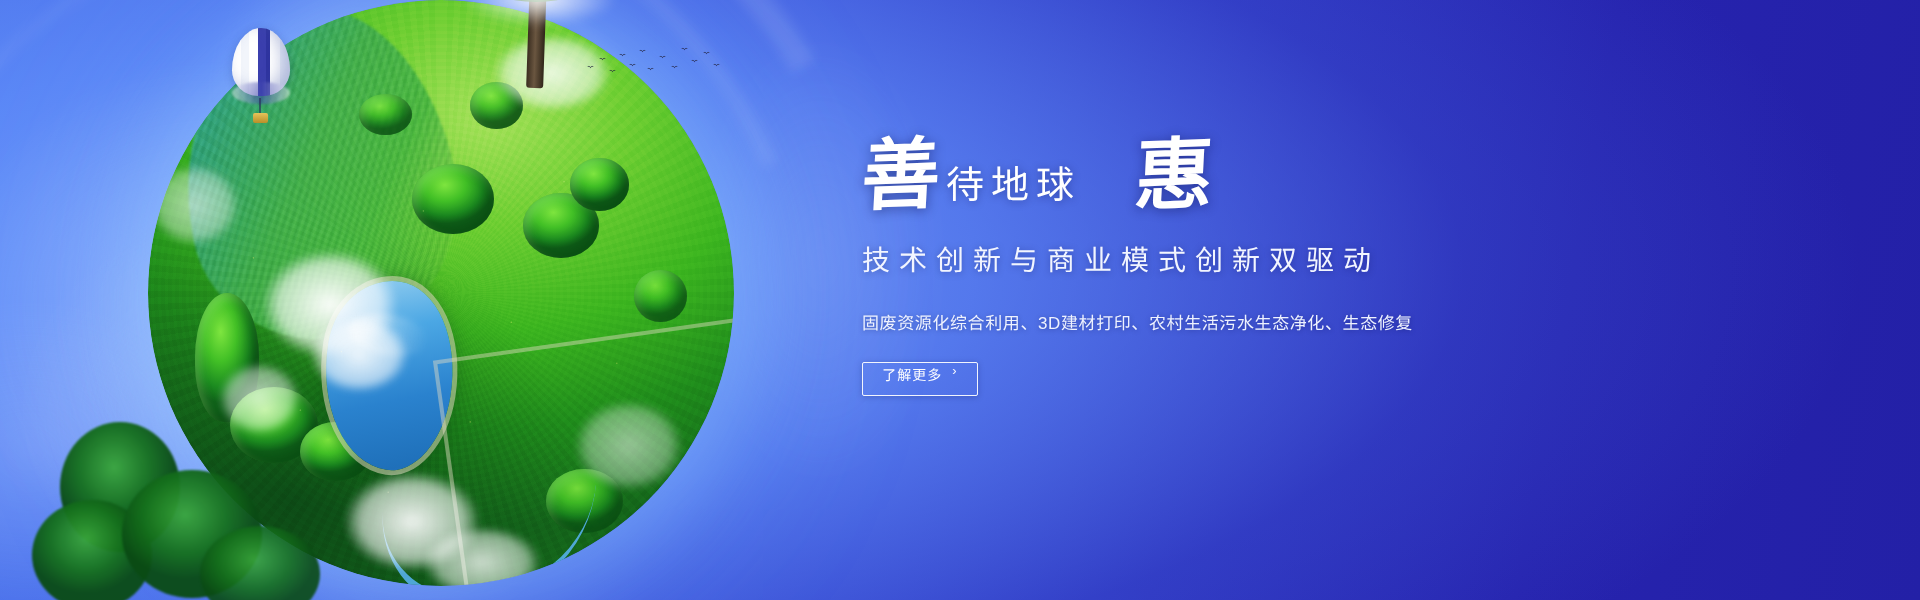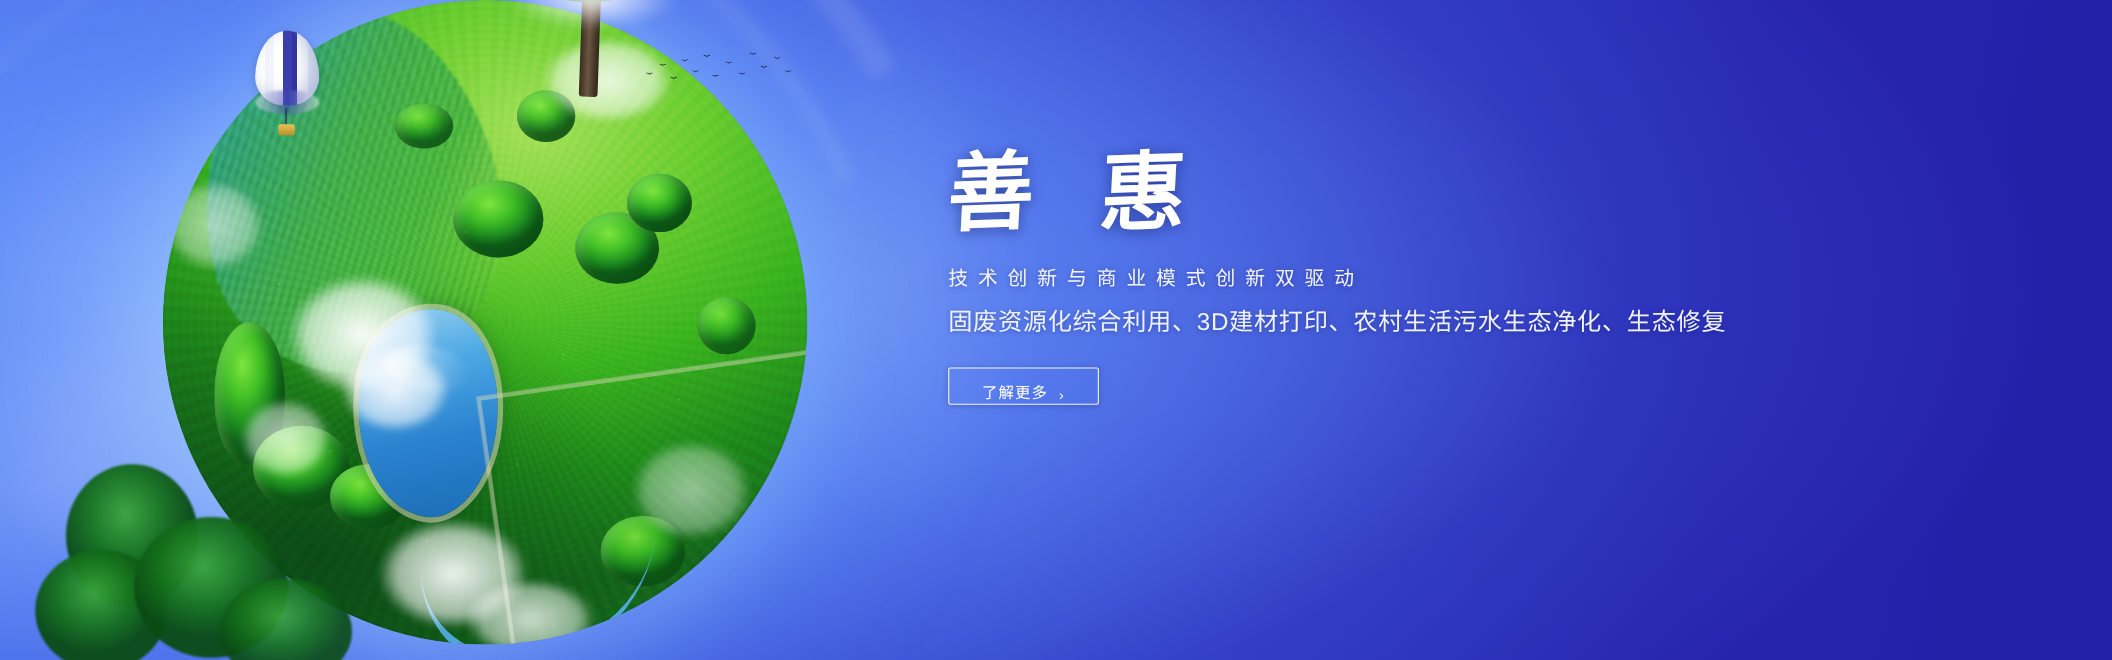--- a/index.html
+++ b/index.html
@@ -230,38 +230,38 @@
   .reg{
     font-family:"Liberation Serif","DejaVu Serif",serif;
     font-size:38px;line-height:1;font-weight:400;
     letter-spacing:7px;
     padding-bottom:8px;
     text-shadow:0 1px 8px rgba(8,12,70,.40);
   }
 
   .subtitle{
     margin-top:26px;
-    font-size:18px;font-weight:400;letter-spacing:9px;
+    font-size:28px;font-weight:400;letter-spacing:9px;
     color:#f2f5ff;
     text-shadow:0 1px 7px rgba(8,12,70,.35);
     white-space:nowrap;
   }
 
   .desc{
-    margin-top:10px;
-    font-size:22px;font-weight:400;letter-spacing:.6px;
+    margin-top:31px;
+    font-size:17px;font-weight:400;letter-spacing:.6px;
     color:#eef2ff;
     text-shadow:0 1px 5px rgba(8,12,70,.35);
     white-space:nowrap;
   }
 
   .cta{
     margin-top:28px;
-    display:inline-flex;align-items:flex-end;justify-content:center;gap:10px;
-    width:137px;height:34px;
+    display:inline-flex;align-items:flex-start;justify-content:center;gap:10px;
+    width:116px;height:34px;
     border:1px solid rgba(255,255,255,.92);
     border-radius:2px;
     background:transparent;
     color:#ffffff;
     font-size:14px;letter-spacing:1px;
     cursor:pointer;
     box-shadow:0 1px 6px rgba(8,12,70,.22);
   }
   .cta .chev{font-size:13px;line-height:1;opacity:.95;}
 </style>
@@ -354,20 +354,21 @@
     <div class="fo f3"></div>
     <div class="fo f2"></div>
     <div class="fo f4"></div>
   </div>
 
   <div class="content">
 
     <div class="headline">
       <div class="h-group">
         <span class="cal">善</span>
+        <span class="reg">待地球</span>
       </div>
       <div class="h-group">
         <span class="cal">惠</span>
       </div>
     </div>
 
     <div class="subtitle">技术创新与商业模式创新双驱动</div>
 
     <div class="desc">固废资源化综合利用、3D建材打印、农村生活污水生态净化、生态修复</div>
 

